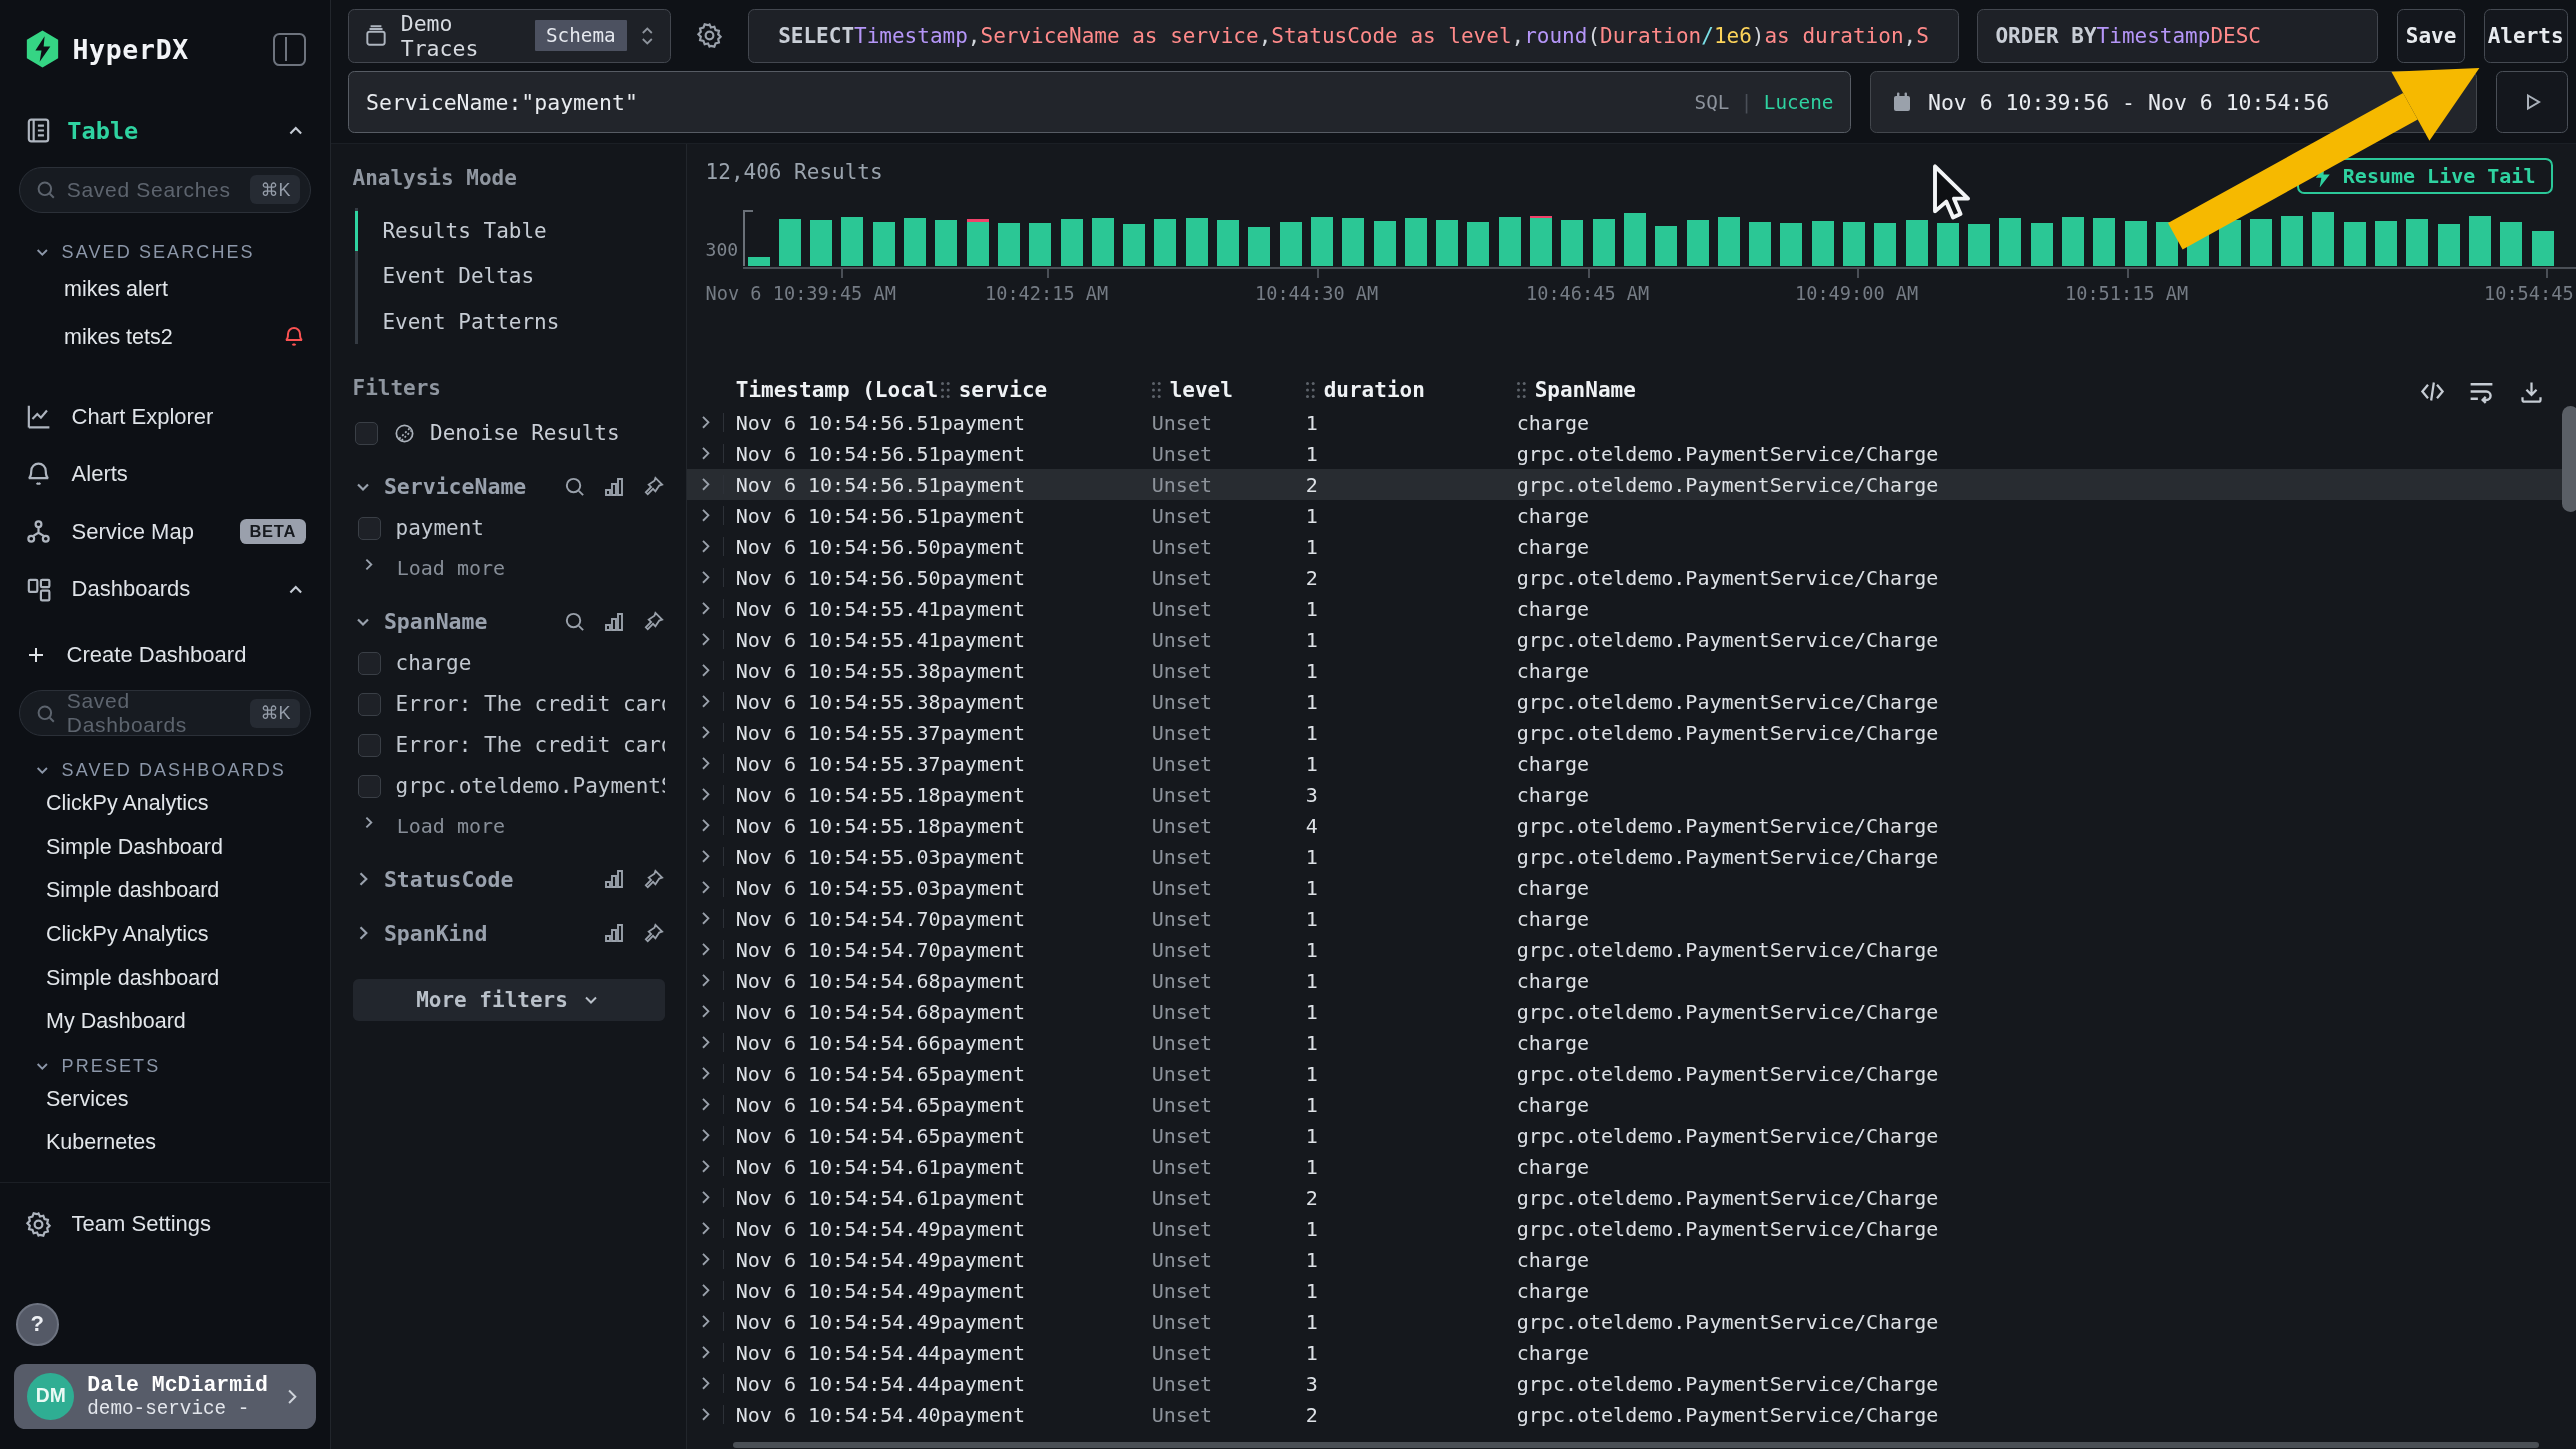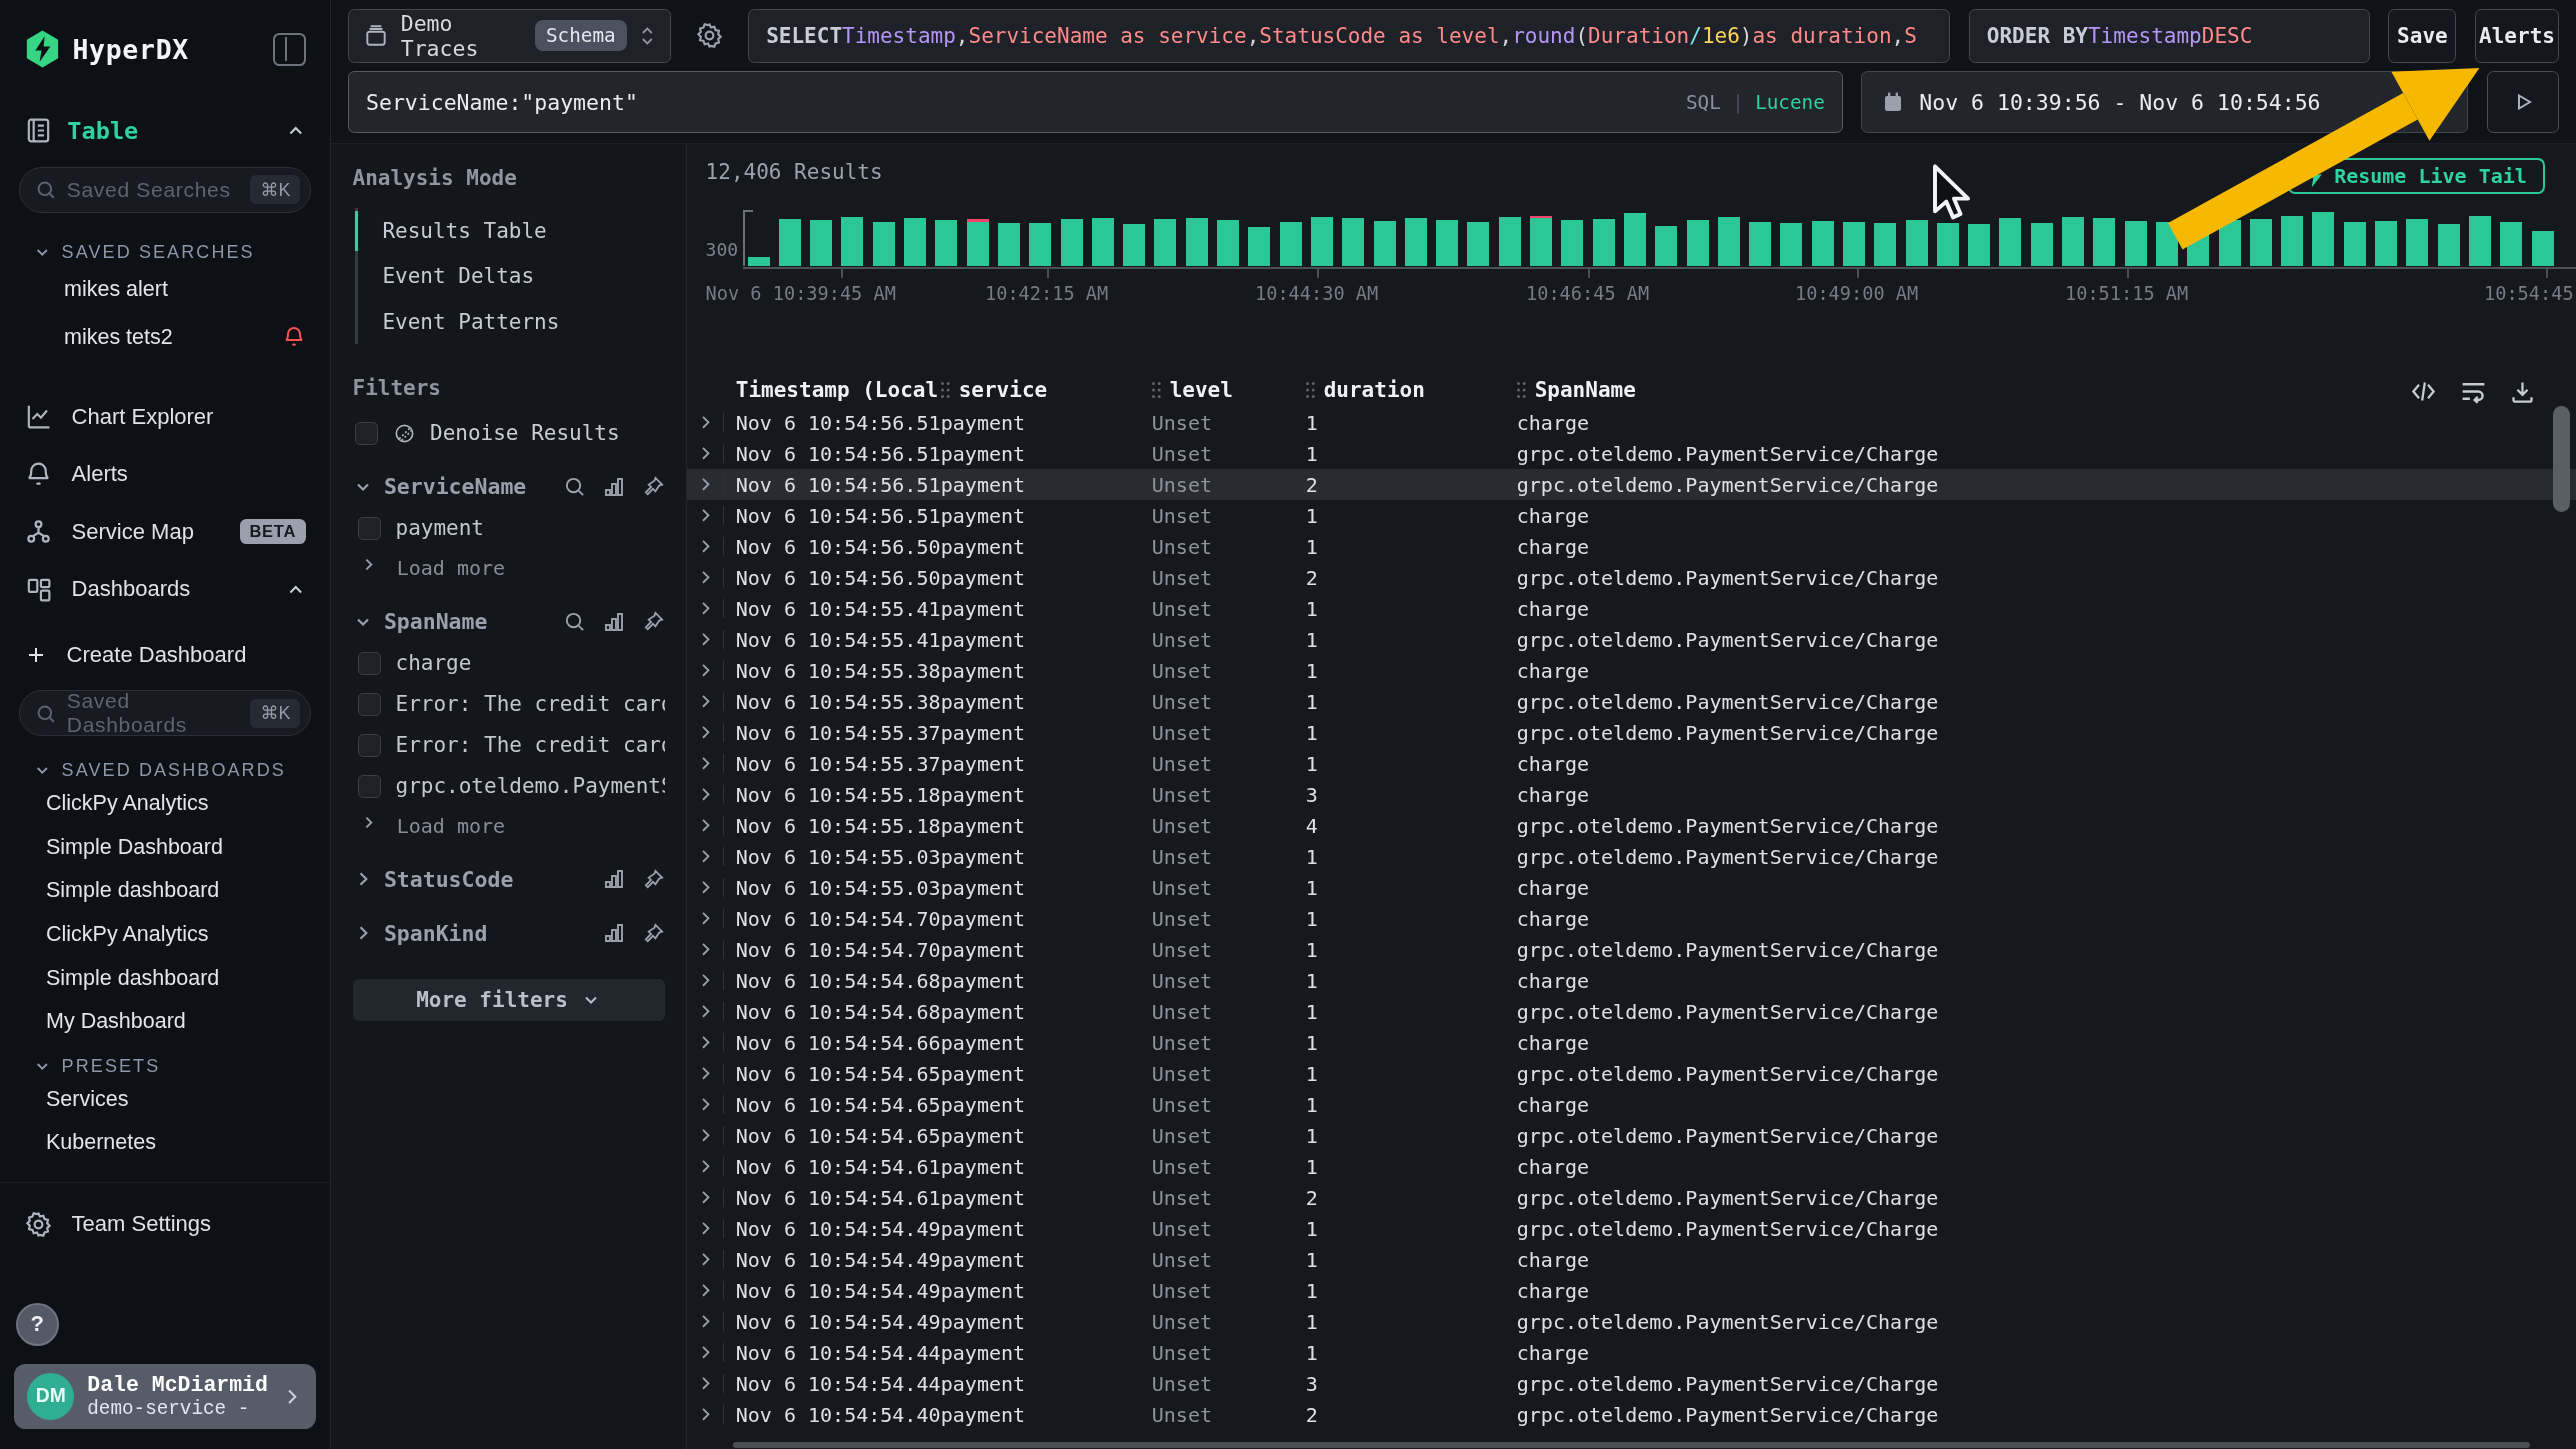--- a/index.html
+++ b/index.html
@@ -37,23 +37,23 @@
   .user-sub { color:#e3e6ec; font-size:19.3px; }
 
   
   .rightcol { flex:1; display:flex; flex-direction:column; height:100%; background:#0f1217; }
   .topbar { padding:8.6px 17px 10px 17px; background:#0f1217; }
   .tb-row { display:flex; align-items:stretch; gap:18.6px; height:54px; }
   .tb-row2 { display:flex; align-items:stretch; gap:18.6px; height:62px; margin-top:8.6px; }
   .box { background:#1e2127; border:1.4px solid #43474f; border-radius:6.4px; display:flex; align-items:center; }
   .source-select { width:323px; padding:0 13px 0 14.3px; gap:11.4px; }
   .source-label { flex:1; color:#d6dae0; font-size:21.5px; }
-  .schema-badge { background:#4c5160; color:#e6e9ef; border-radius:8px; padding:4.3px 11.4px; font-size:19.3px; }
+  .schema-badge { background:#4c5160; color:#e6e9ef; border-radius:1px; padding:4.3px 11.4px; font-size:19.3px; }
   .gear-btn { width:40px; display:flex; align-items:center; justify-content:center; }
-  .sql-editor { flex:1; padding:0 17px; overflow:hidden; white-space:nowrap; font-size:21px; }
+  .sql-editor { flex:1; padding:0 29px; overflow:hidden; white-space:nowrap; font-size:21px; }
   .orderby { width:401px; padding:0 17px; overflow:hidden; white-space:nowrap; font-size:21px; }
   .tok-kw { color:#c9ced6; font-weight:bold; }
   .tok-key { color:#b596f8; }
   .tok-fld { color:#ff8a8a; }
   .tok-num { color:#fdd45a; }
   .tok-op  { color:#7be1e8; }
   .tok-plain { color:#d2d6dc; }
   .btn { background:#14171d; border:1.4px solid #454a52; border-radius:6.4px; color:#e8ebef; font-weight:bold; font-size:21px; display:flex; align-items:center; justify-content:center; }
   .save-btn { width:68px; }
   .alerts-btn { width:84px; }

